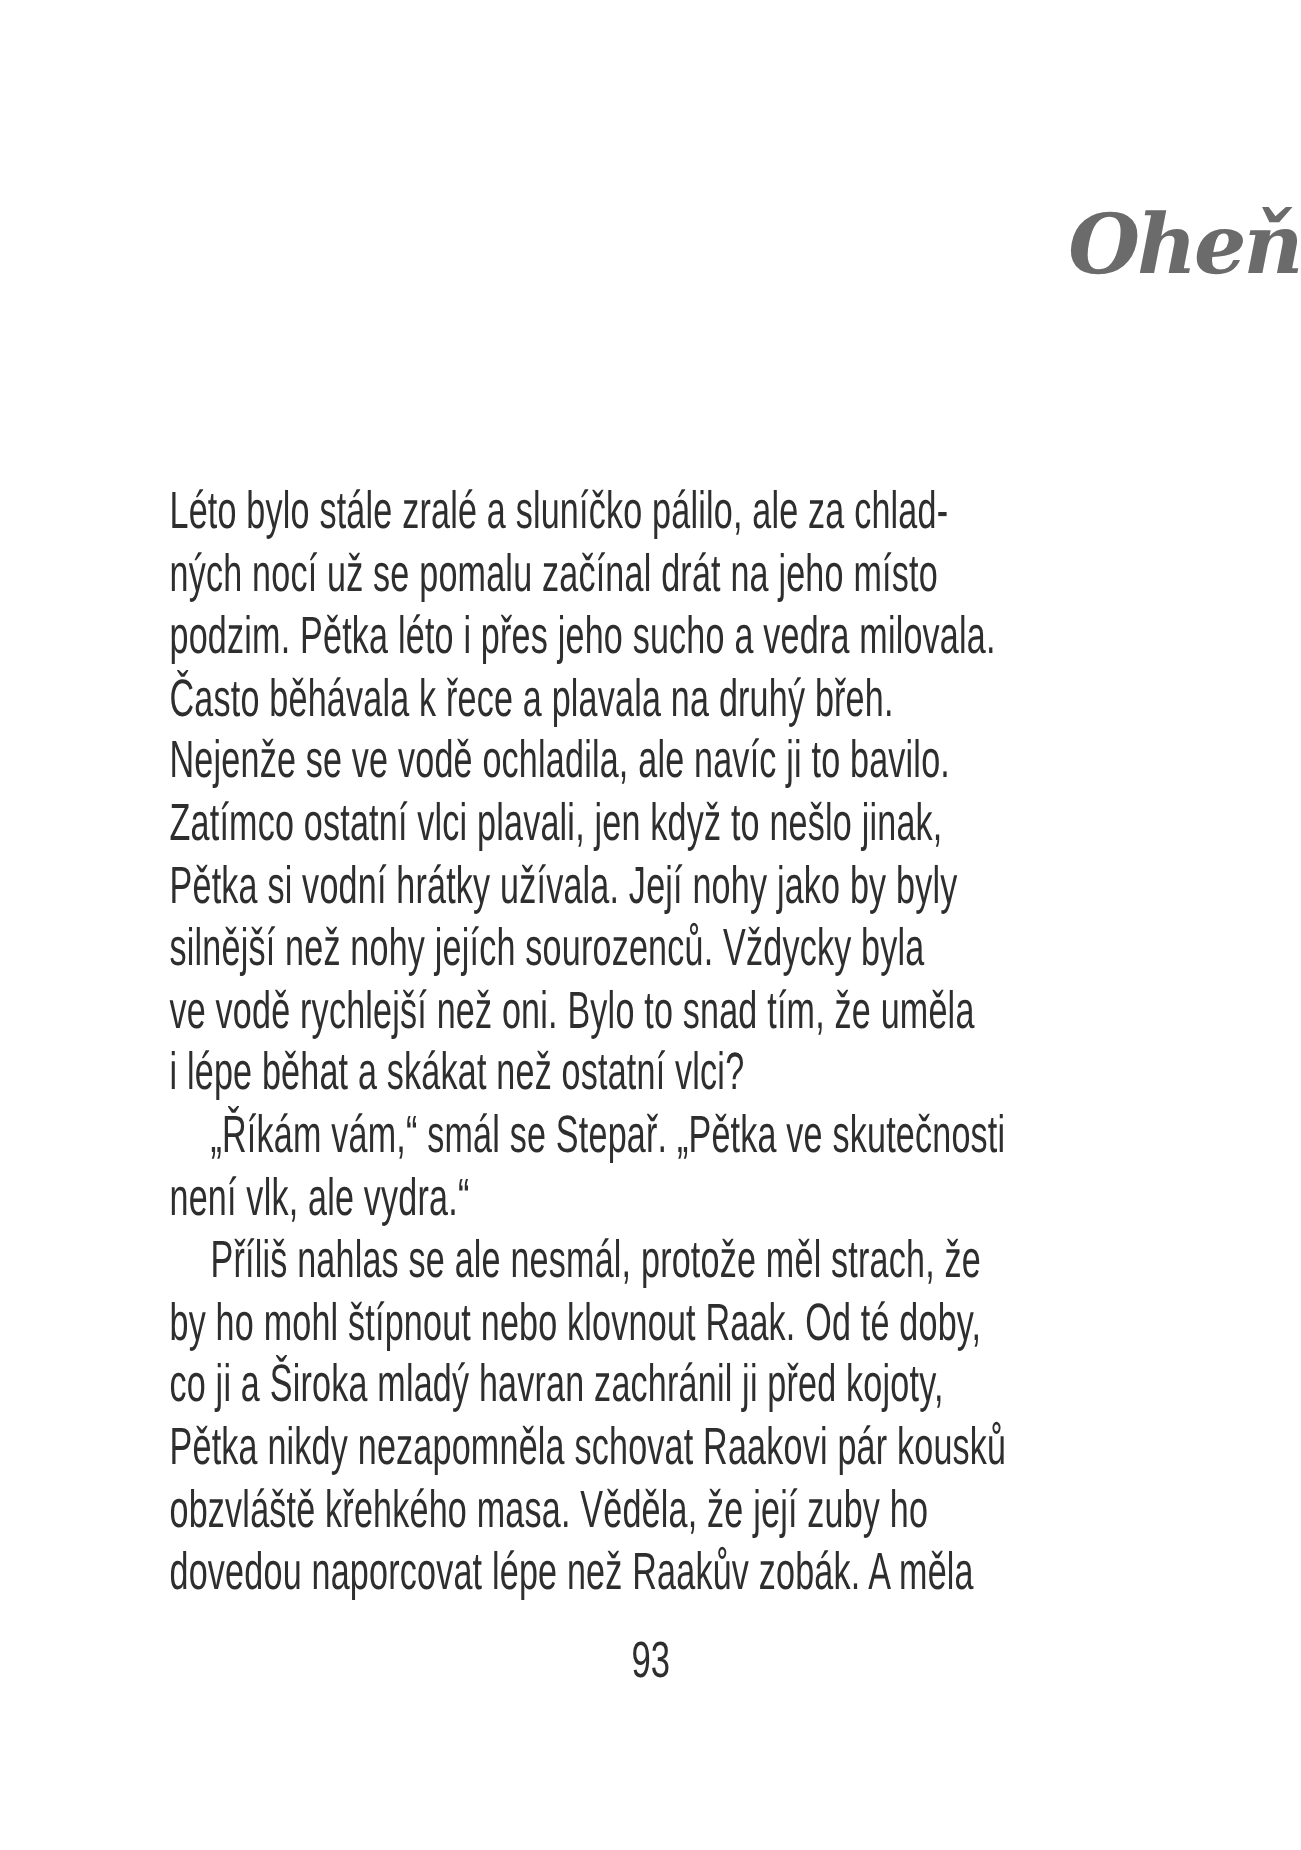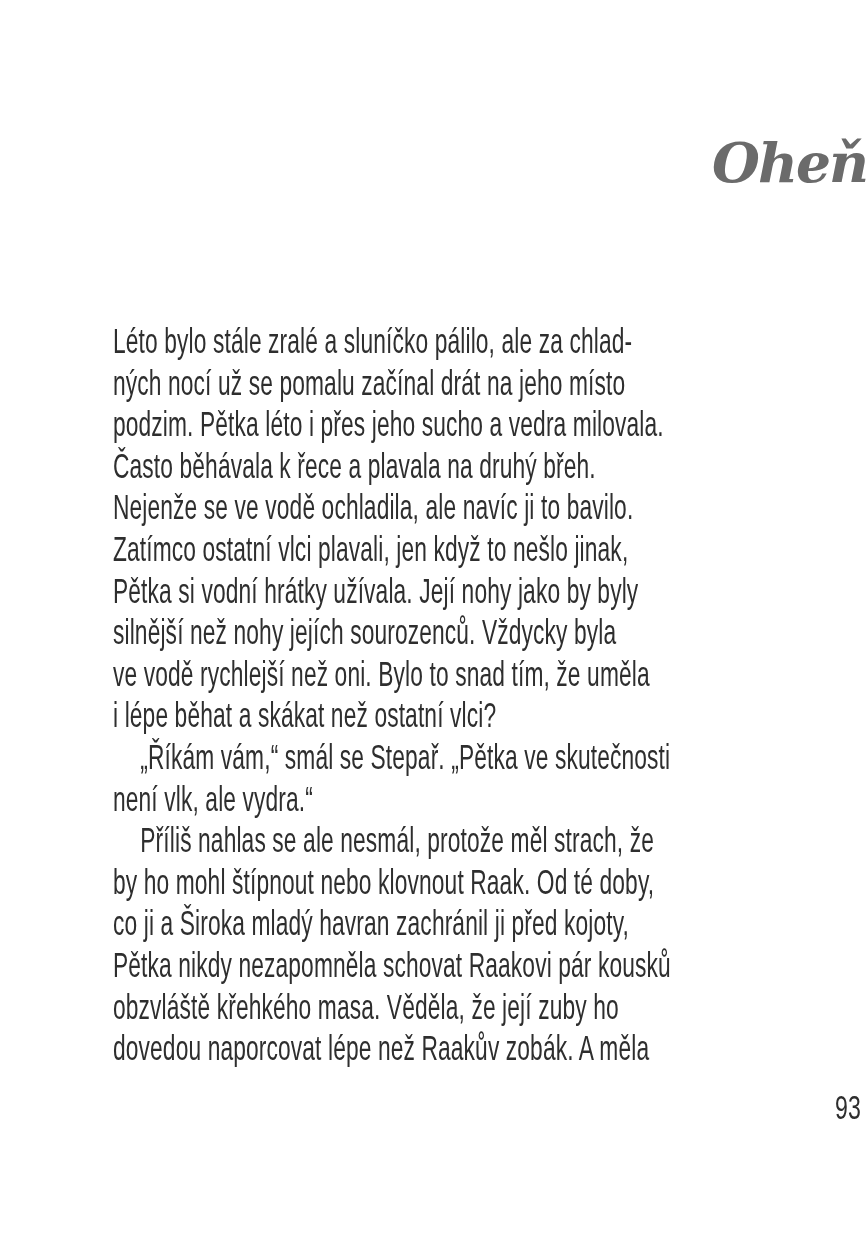--- a/index.html
+++ b/index.html
@@ -47,21 +47,21 @@
     height: 41.6px;
   }
   .body-text .line.indent {
     padding-left: 42px;
   }
   .page-number {
     position: absolute;
     top: 1088px;
     left: 0;
     width: 100%;
-    text-align: right;
+    text-align: center;
     color: #2e2e2e;
     font-size: 0;
   }
   .page-number span {
     display: inline-block;
     font-family: "Liberation Sans", sans-serif;
     font-size: 34px;
     transform: scaleX(0.68);
     transform-origin: center top;
   }

